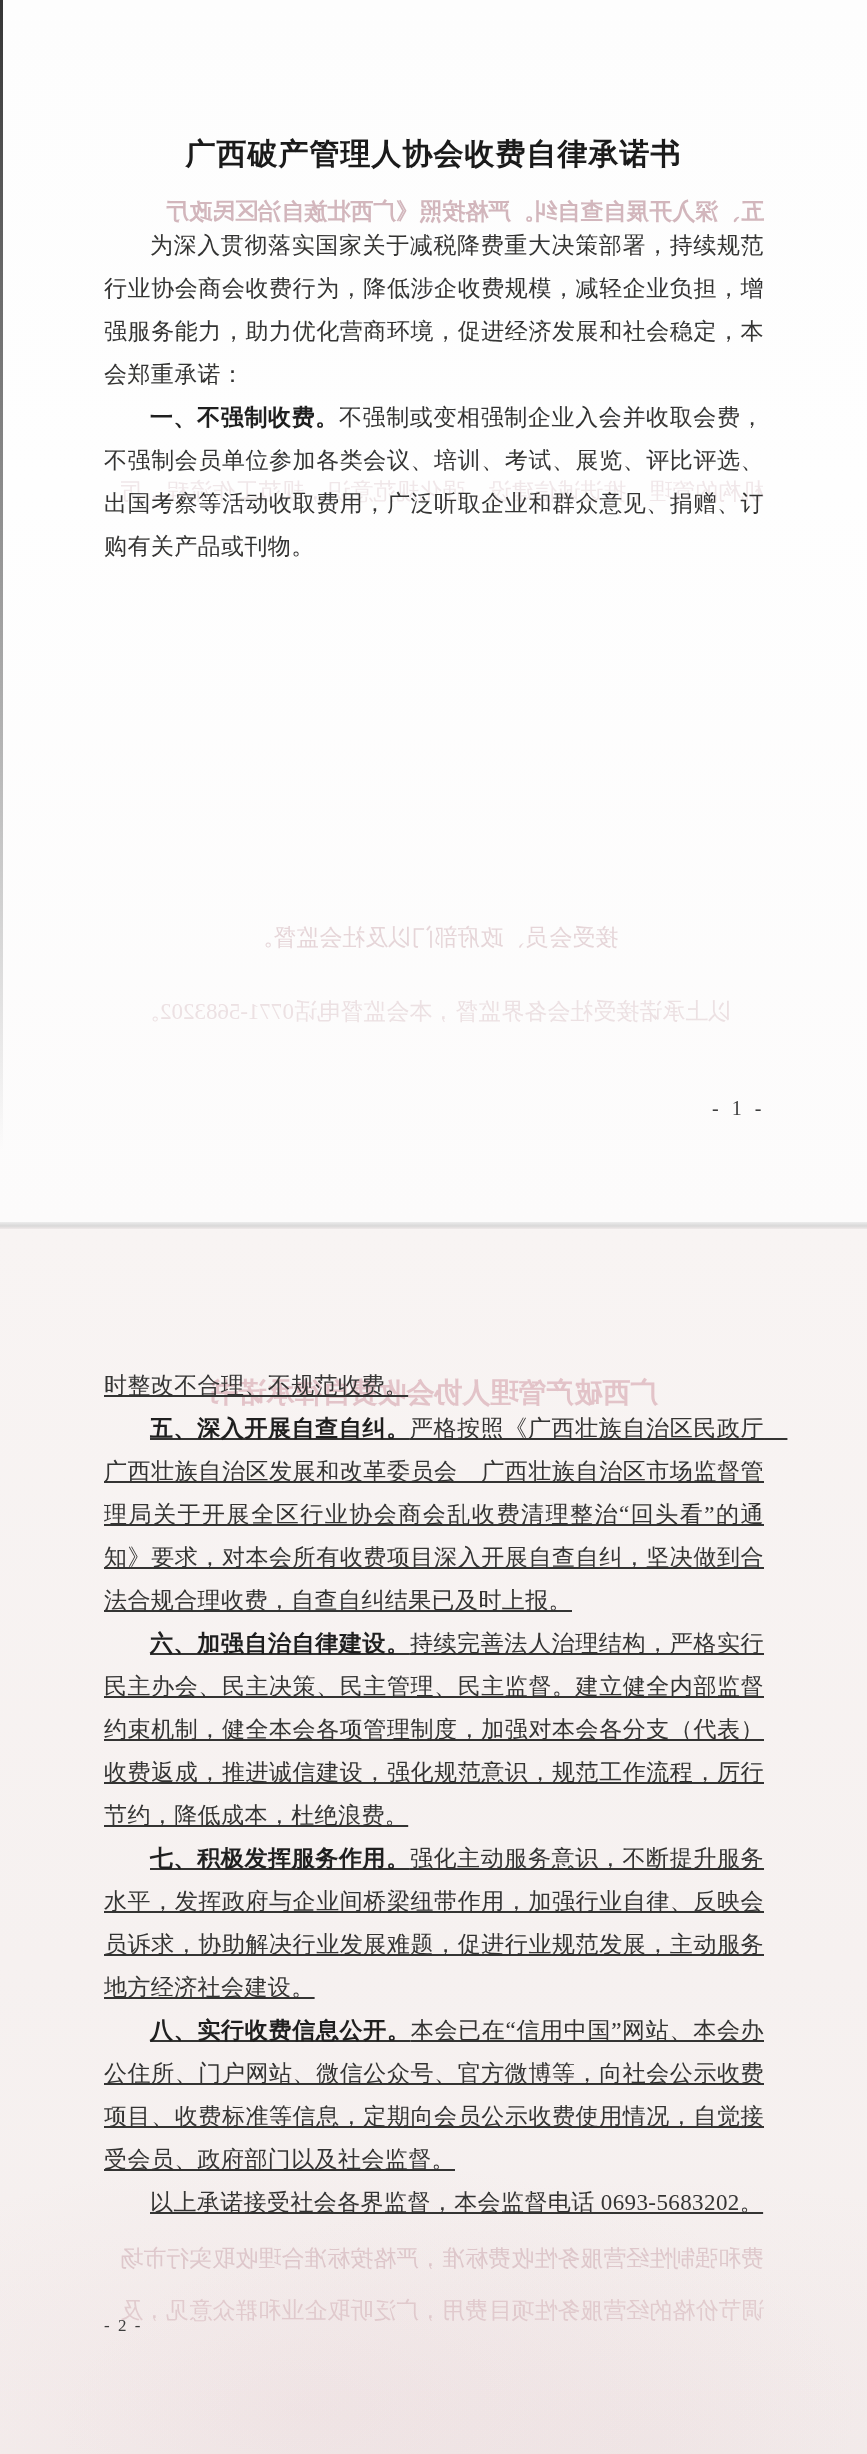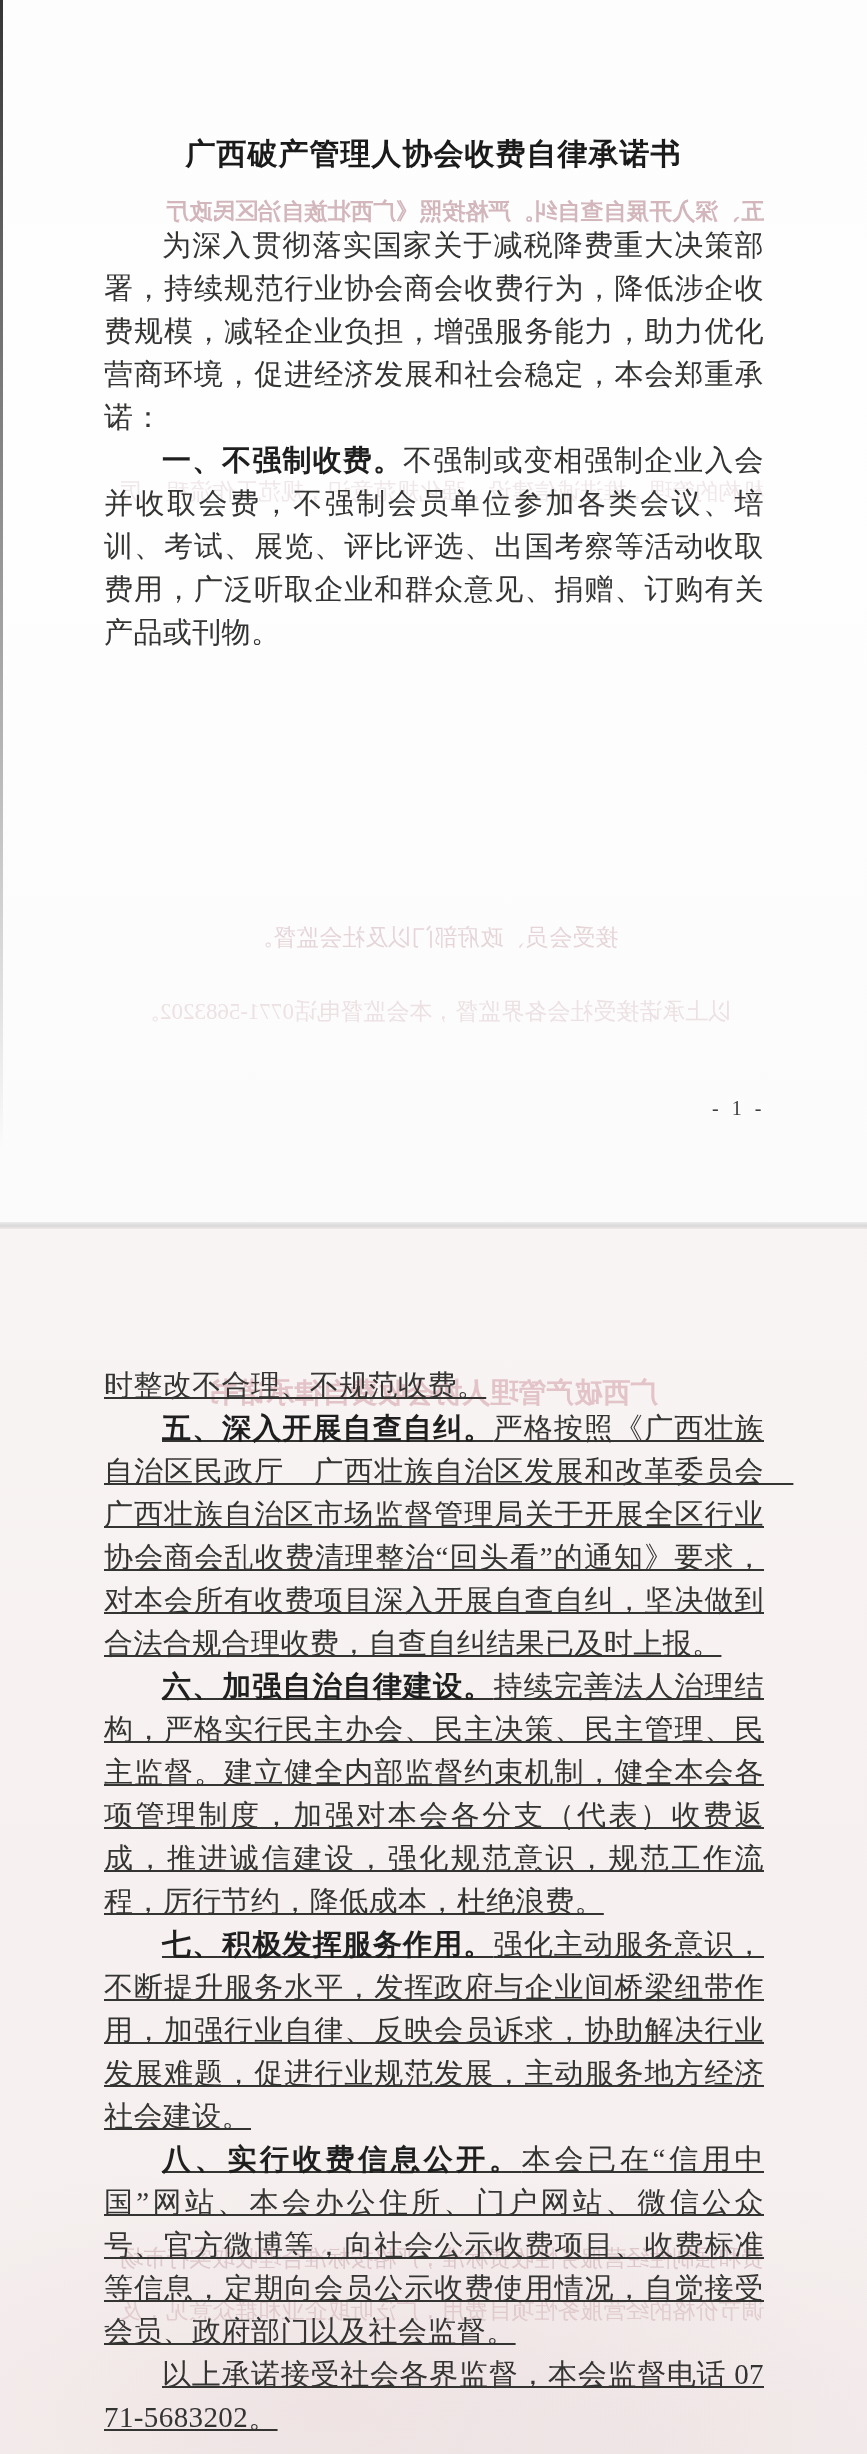--- a/index.html
+++ b/index.html
@@ -21,21 +21,21 @@
     background:linear-gradient(180deg,#343434,#6b6b6b 25%,#b5b5b5 65%,rgba(180,180,180,0)); }
 
   .title {
     position:absolute; top:134px; left:0; width:100%; margin:0;
     text-align:center; font-size:30px; font-weight:bold; color:#1b1b1b;
     letter-spacing:1px;
   }
 
   .body {
     position:absolute; left:104px; width:660px;
-    font-size:29px; line-height:43px; letter-spacing:0.4px;
+    font-size:23px; line-height:43px; letter-spacing:0.4px;
     color:#343433; text-align:justify; word-break:break-all;
   }
   .page-1 .body { top:224px; }
   .page-2 .body { top:135px;text-decoration:underline; }
   .body p { margin:0; text-indent:2em; }
   .body p.noindent { text-indent:0; }
   b.lead { font-family:"Liberation Sans", sans-serif; font-weight:700; color:#1f1f1f; }
 
   .pagenum { position:absolute; color:#3d3d3d; }
   .pagenum-1 { top:1097px; left:712px; font-size:20px; letter-spacing:4px; }
@@ -87,19 +87,19 @@
     <div class="ghost bold g-p2-1">广西破产管理人协会收费自律承诺书</div>
     <div class="ghost g-p2-2">费和强制性经营服务性收费标准，严格按标准合理收取实行市场</div>
     <div class="ghost g-p2-3">调节价格的经营服务性项目费用，广泛听取企业和群众意见，及</div>
 
     <div class="body">
       <p class="noindent"><span>时整改不合理、不规范收费。</span></p>
       <p><b class="lead">五、深入开展自查自纠。</b><span>严格按照《广西壮族自治区民政厅　广西壮族自治区发展和改革委员会　广西壮族自治区市场监督管理局关于开展全区行业协会商会乱收费清理整治“回头看”的通知》要求，对本会所有收费项目深入开展自查自纠，坚决做到合法合规合理收费，自查自纠结果已及时上报。</span></p>
       <p><b class="lead">六、加强自治自律建设。</b><span>持续完善法人治理结构，严格实行民主办会、民主决策、民主管理、民主监督。建立健全内部监督约束机制，健全本会各项管理制度，加强对本会各分支（代表）收费返成，推进诚信建设，强化规范意识，规范工作流程，厉行节约，降低成本，杜绝浪费。</span></p>
       <p><b class="lead">七、积极发挥服务作用。</b><span>强化主动服务意识，不断提升服务水平，发挥政府与企业间桥梁纽带作用，加强行业自律、反映会员诉求，协助解决行业发展难题，促进行业规范发展，主动服务地方经济社会建设。</span></p>
       <p><b class="lead">八、实行收费信息公开。</b><span>本会已在“信用中国”网站、本会办公住所、门户网站、微信公众号、官方微博等，向社会公示收费项目、收费标准等信息，定期向会员公示收费使用情况，自觉接受会员、政府部门以及社会监督。</span></p>
-      <p><span>以上承诺接受社会各界监督，本会监督电话 0771-5683202。</span></p>
+      <p><span>以上承诺接受社会各界监督，本会监督电话 0693-5683202。</span></p>
     </div>
 
     <div class="pagenum pagenum-2">- 2 -</div>
   </section>
 
 </div>
 
 </body></html>

